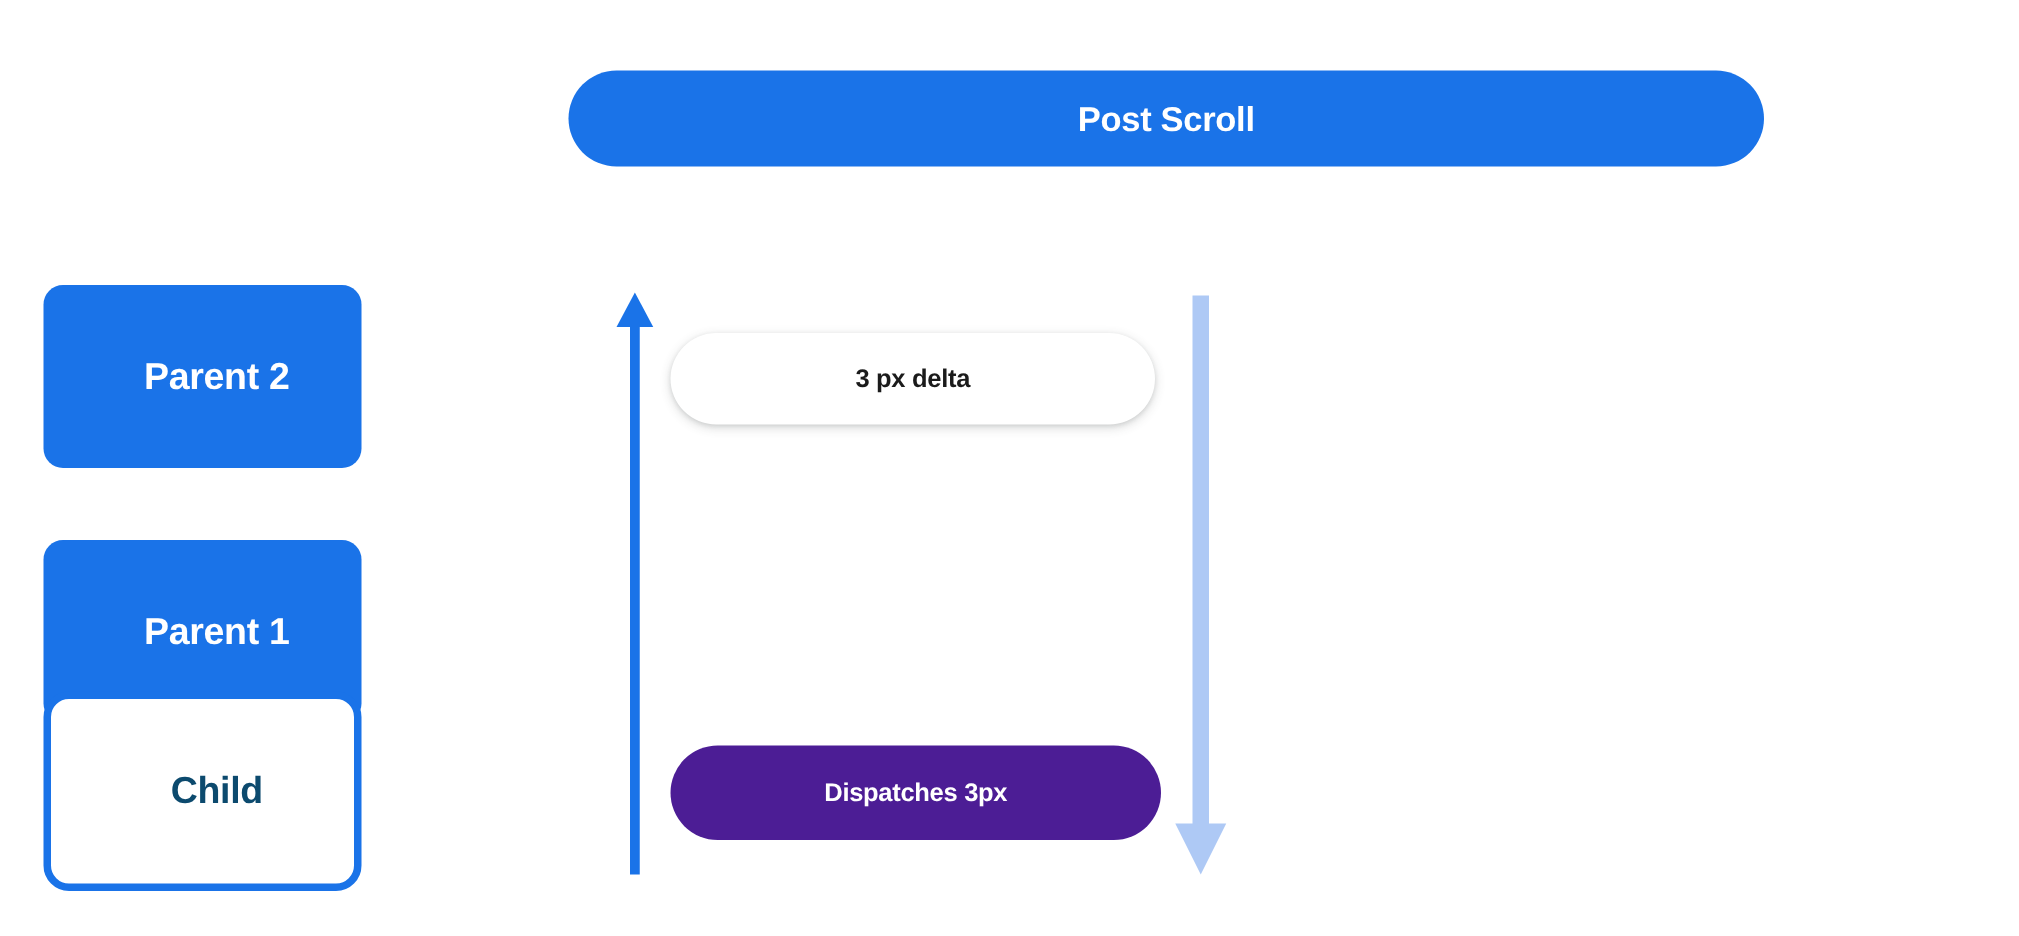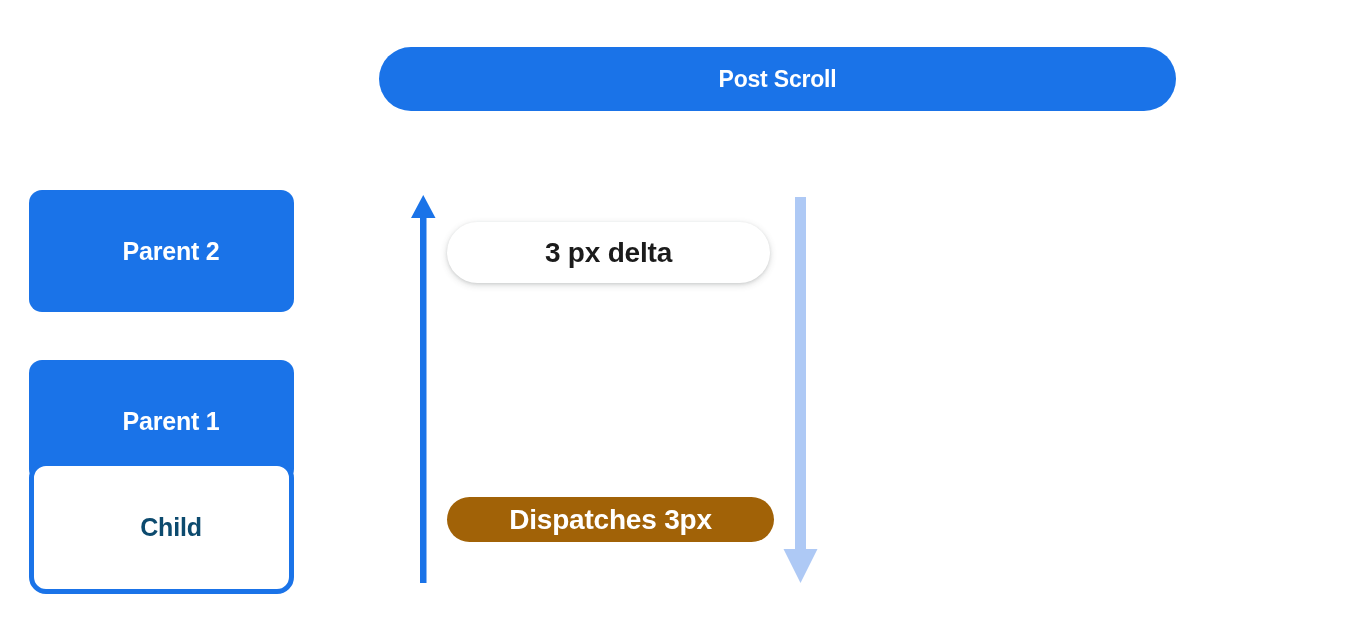--- a/index.html
+++ b/index.html
@@ -38,21 +38,21 @@
     font-size: 23px;
     font-weight: bold;
     letter-spacing: -0.2px;
     line-height: 1;
   }
 
   
   .node-box {
     position: absolute;
     left: 29px;
-    width: 265px;
+    width: 212px;
     border-radius: 13px;
     display: flex;
     align-items: center;
     justify-content: center;
     box-sizing: border-box;
     padding-left: 19px;
   }
   .node-box .node-label {
     font-size: 25px;
     font-weight: bold;
@@ -87,43 +87,43 @@
 
   
   .pill {
     position: absolute;
     display: flex;
     align-items: center;
     justify-content: center;
     box-sizing: border-box;
   }
   .pill .pill-label {
-    font-size: 28px;
+    font-size: 17px;
     font-weight: bold;
     letter-spacing: -0.2px;
     line-height: 1;
   }
 
   #pill-delta {
     left: 447px;
     top: 222px;
     width: 323px;
     height: 61px;
     background: #ffffff;
     border-radius: 31px;
     box-shadow: 0 2px 7px rgba(60,64,67,0.20), 0 1px 3px rgba(60,64,67,0.12);
   }
   #pill-delta .pill-label { color: #1b1b1b; }
 
   #pill-dispatches {
     left: 447px;
     top: 497px;
     width: 327px;
-    height: 45px;
-    background: #a16207;
+    height: 63px;
+    background: #4c1d95;
     border-radius: 32px;
   }
   #pill-dispatches .pill-label { color: #ffffff; }
 </style>
 </head>
 <body>
 
 <div id="canvas">
 
   <div class="title-banner">

